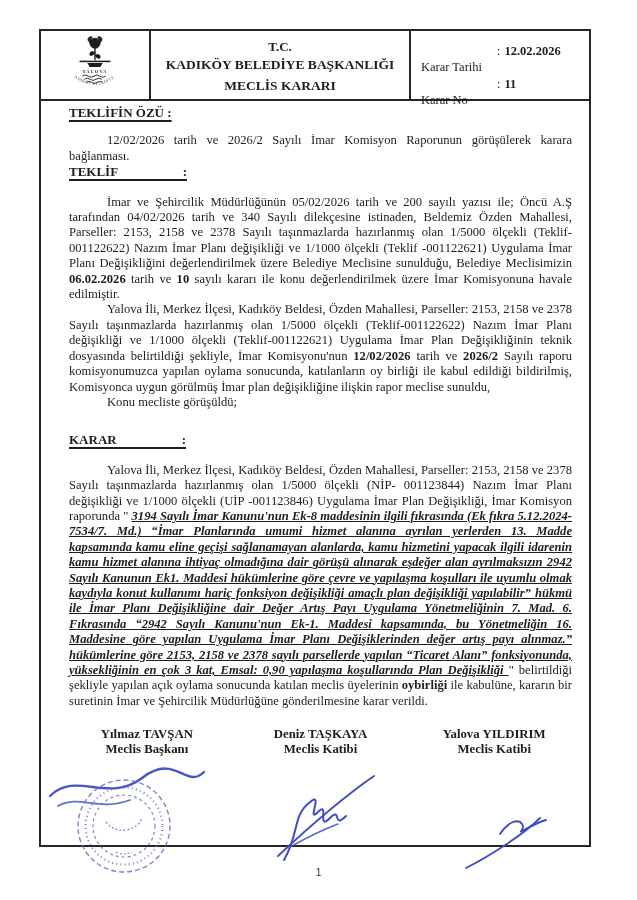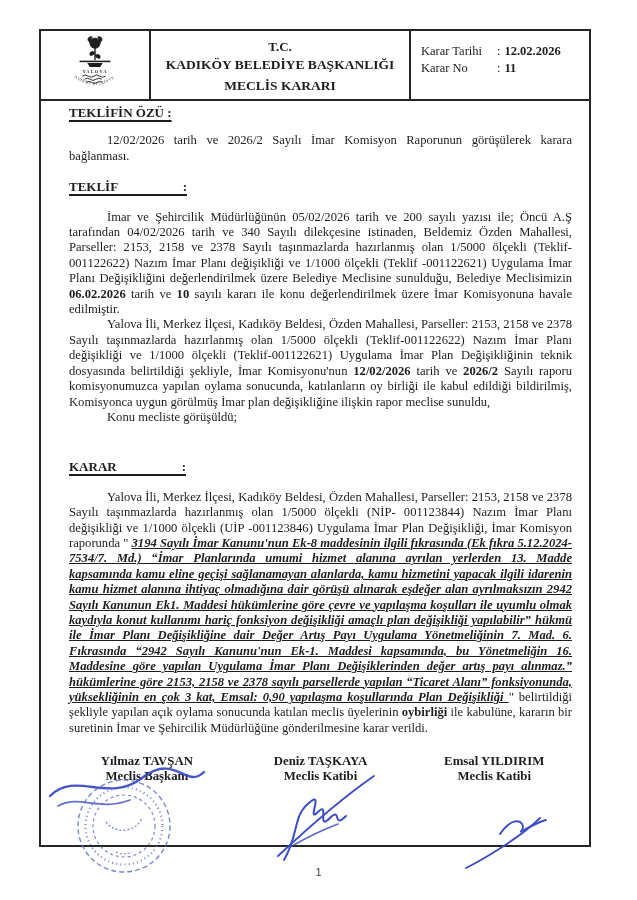--- a/index.html
+++ b/index.html
@@ -24,32 +24,32 @@
     display:flex;flex-direction:column;justify-content:center;gap:2px;
     padding-top:2px;
   }
   .hdr-tc{font-weight:bold;font-size:13px;}
   .hdr-org{font-weight:bold;font-size:13.5px;}
   .hdr-doc{font-weight:bold;font-size:13.5px;margin-top:3px;}
   .hdr-info{
     width:162px;padding:12px 6px 0 10px;font-size:12.5px;line-height:17px;
   }
   .info-row{display:flex;white-space:pre;}
-  .info-label{width:76px;display:inline-block;}
+  .info-label{width:76px;display:inline-block;margin-top:16px;}
   .info-colon{margin-right:4px;}
   .info-value{font-weight:bold;}
   
   .doc-body{padding:0 17px 0 28px;font-size:12.6px;line-height:15.4px;text-align:justify;}
   .sec-head{
     font-weight:bold;font-size:13px;white-space:pre;
     text-decoration:underline;text-decoration-thickness:1.5px;text-underline-offset:2.5px;
   }
   .h-ozu{margin-top:4px;}
-  .h-teklif{margin-top:15px;}
-  .h-karar{margin-top:34px;}
+  .h-teklif{}
+  .h-karar{margin-top:22px;}
   .para{margin:0;text-indent:38px;}
   .p-first{margin-top:15px;}
   .ozu-text{margin-top:13px;}
   .biu{font-weight:bold;font-style:italic;text-decoration:underline;text-decoration-thickness:1.3px;}
   b{font-weight:bold;}
   
   .sig-row{display:flex;margin-top:18px;text-align:center;text-indent:0;gap:18px;}
   .sig-col{flex:1;font-size:12.8px;line-height:15px;}
   .sig-name{font-weight:bold;}
   .sig-title{font-weight:bold;}
@@ -138,21 +138,21 @@
       <div class="sig-row">
         <div class="sig-col">
           <div class="sig-name">Yılmaz TAVŞAN</div>
           <div class="sig-title">Meclis Başkanı</div>
         </div>
         <div class="sig-col">
           <div class="sig-name">Deniz TAŞKAYA</div>
           <div class="sig-title">Meclis Katibi</div>
         </div>
         <div class="sig-col">
-          <div class="sig-name">Emsal YILDIRIM</div>
+          <div class="sig-name">Yalova YILDIRIM</div>
           <div class="sig-title">Meclis Katibi</div>
         </div>
       </div>
     </div>
   </div>
 
   <svg class="ink" style="left:46px;top:756px;" width="180" height="136" viewBox="0 0 180 136" aria-hidden="true">
     <g stroke="#3d4cc2" fill="none" stroke-linecap="round">
       <path d="M4,40 C30,14 62,48 96,22 S140,34 158,16" stroke-width="2.4" opacity="0.95"></path>
       <path d="M12,50 C34,38 52,56 84,44" stroke-width="1.8" opacity="0.8"></path>

